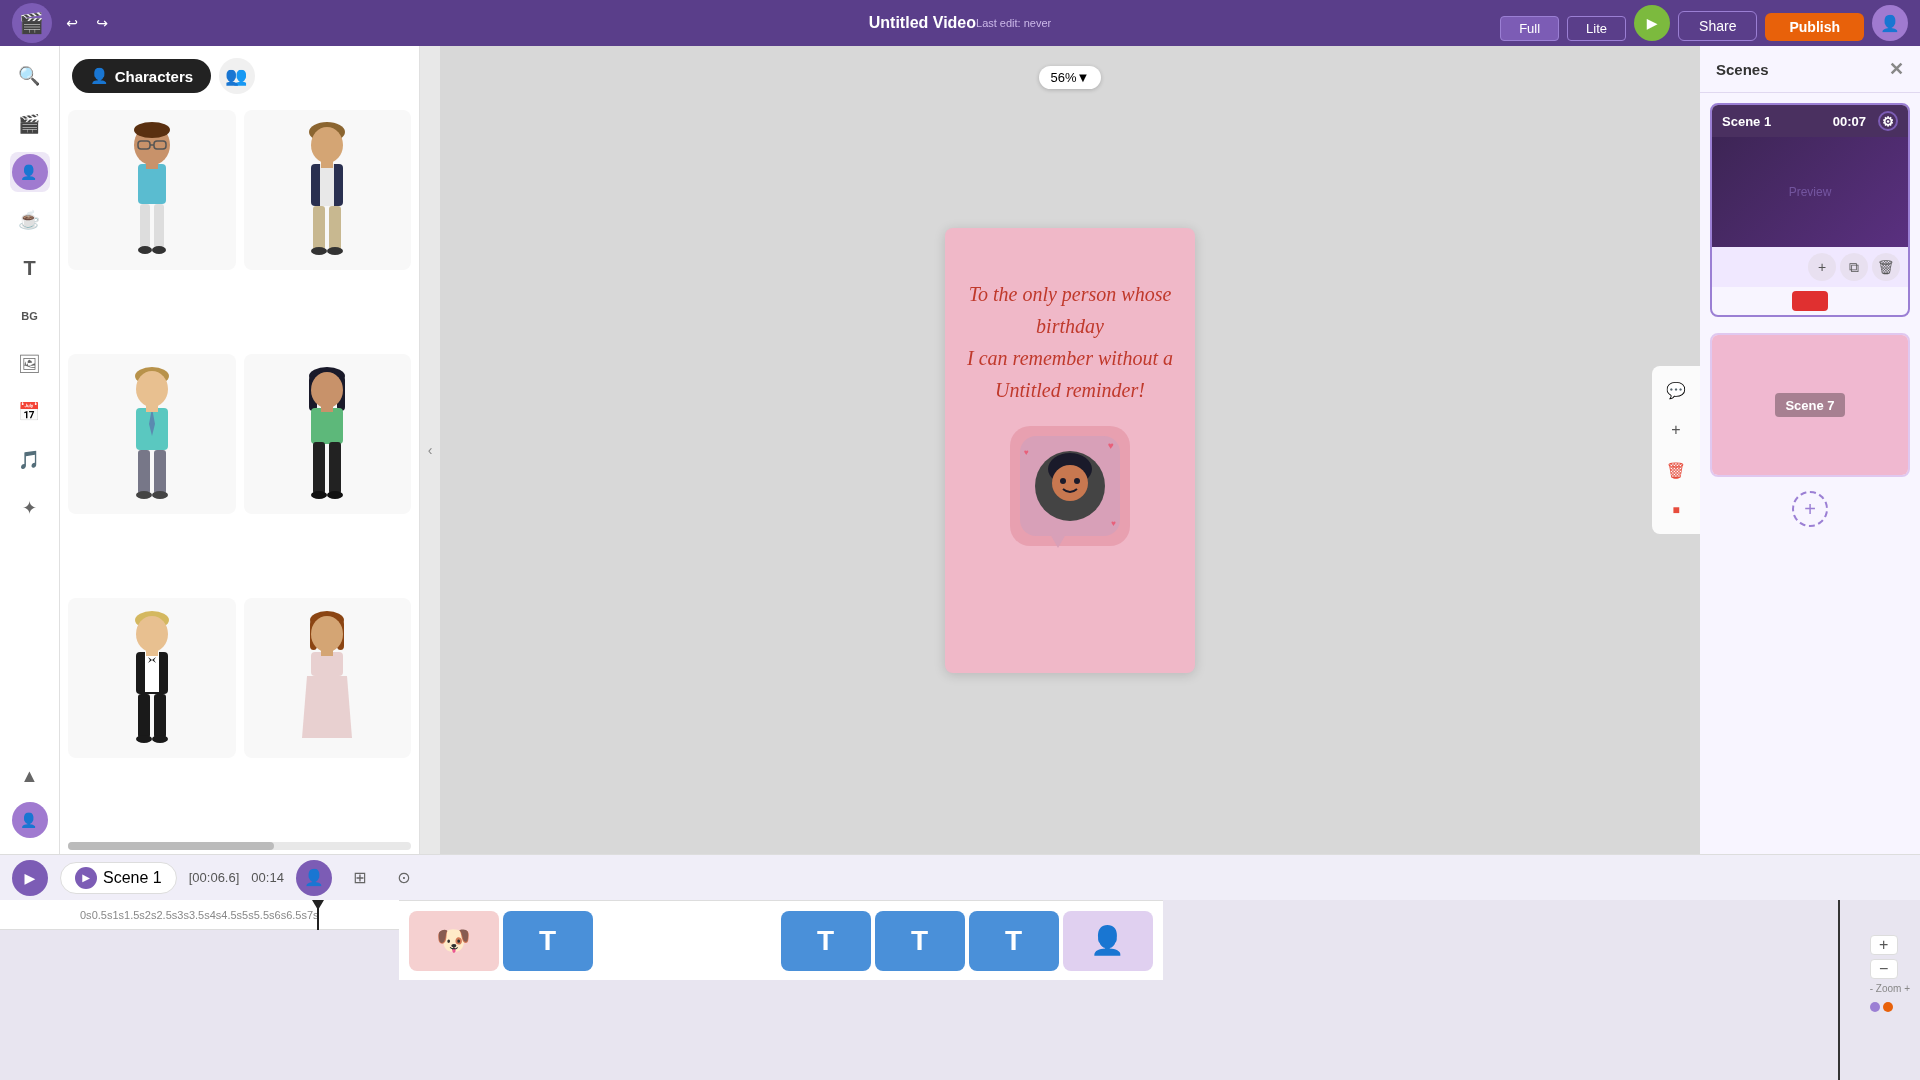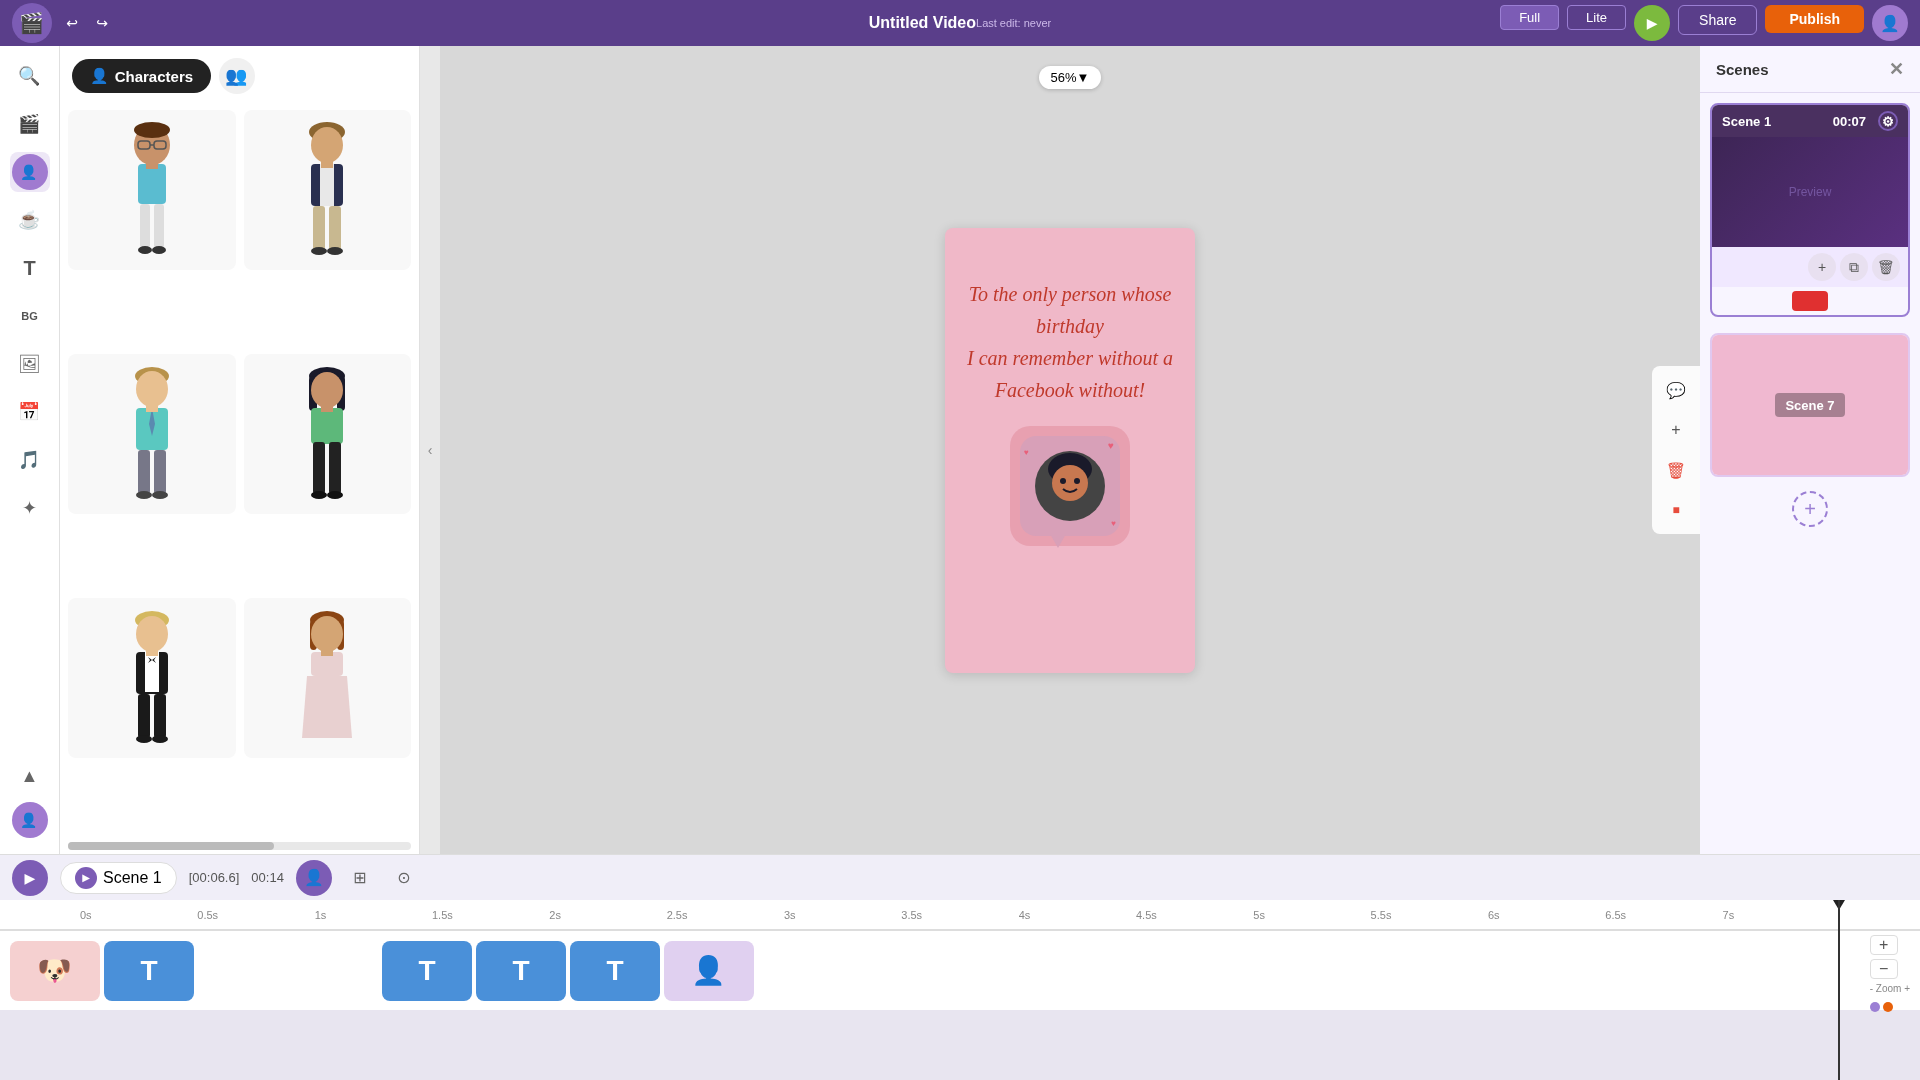--- a/index.html
+++ b/index.html
@@ -25,21 +25,21 @@
       cursor: pointer;
     }
     .top-bar-center {
       position: absolute; left: 50%; transform: translateX(-50%);
       display: flex; flex-direction: row; align-items: center;
     }
     .top-bar-title { color: white; font-size: 16px; font-weight: bold; }
     .top-bar-subtitle { color: #cbb8e8; font-size: 11px; }
     .top-bar-mode {
       margin-left: auto;
-      display: flex; align-items: flex-start; gap: 8px;
+      display: flex; align-items: flex-end; gap: 8px;
     }
     .mode-btn {
       padding: 4px 18px;
       border: 1px solid #9b7fd4;
       border-radius: 4px;
       color: white;
       cursor: pointer;
       font-size: 13px;
       background: transparent;
     }
@@ -379,21 +379,21 @@
       width: 32px; height: 32px;
       display: flex; align-items: center; justify-content: center;
       cursor: pointer; color: #666; font-size: 16px;
     }
 
     
     .timeline-area {
       height: 180px;
       background: #e8e5f0;
       display: flex;
-      flex-direction: column;
+      flex-direction: row;
     }
     .timeline-ruler {
       height: 30px;
       background: #fff;
       display: flex;
       align-items: center;
       padding: 0 80px 0 80px;
       font-size: 11px;
       color: #888;
       border-bottom: 1px solid #ddd;
@@ -654,21 +654,21 @@
   <div class="canvas-area">
     <div class="zoom-control">
       <span>56%</span>
       <span>▼</span>
     </div>
 
     <div class="video-card">
       <div class="video-card-text">
         <div>To the only person whose birthday</div>
         <div>I can remember without a</div>
-        <div>Facebook without!</div>
+        <div>Untitled reminder!</div>
       </div>
       <div class="character-bubble">
 
         <div style="width:100px;height:100px;background:#d8a0b8;border-radius:16px;display:flex;align-items:center;justify-content:center;position:relative;">
 
           <div style="position:absolute;top:4px;right:6px;color:#e8607a;font-size:10px;">♥</div>
           <div style="position:absolute;top:12px;left:4px;color:#e8607a;font-size:8px;">♥</div>
           <div style="position:absolute;bottom:8px;right:4px;color:#e8607a;font-size:8px;">♥</div>
 
           <div style="width:70px;height:70px;background:#444;border-radius:50%;overflow:hidden;display:flex;align-items:center;justify-content:center;">

